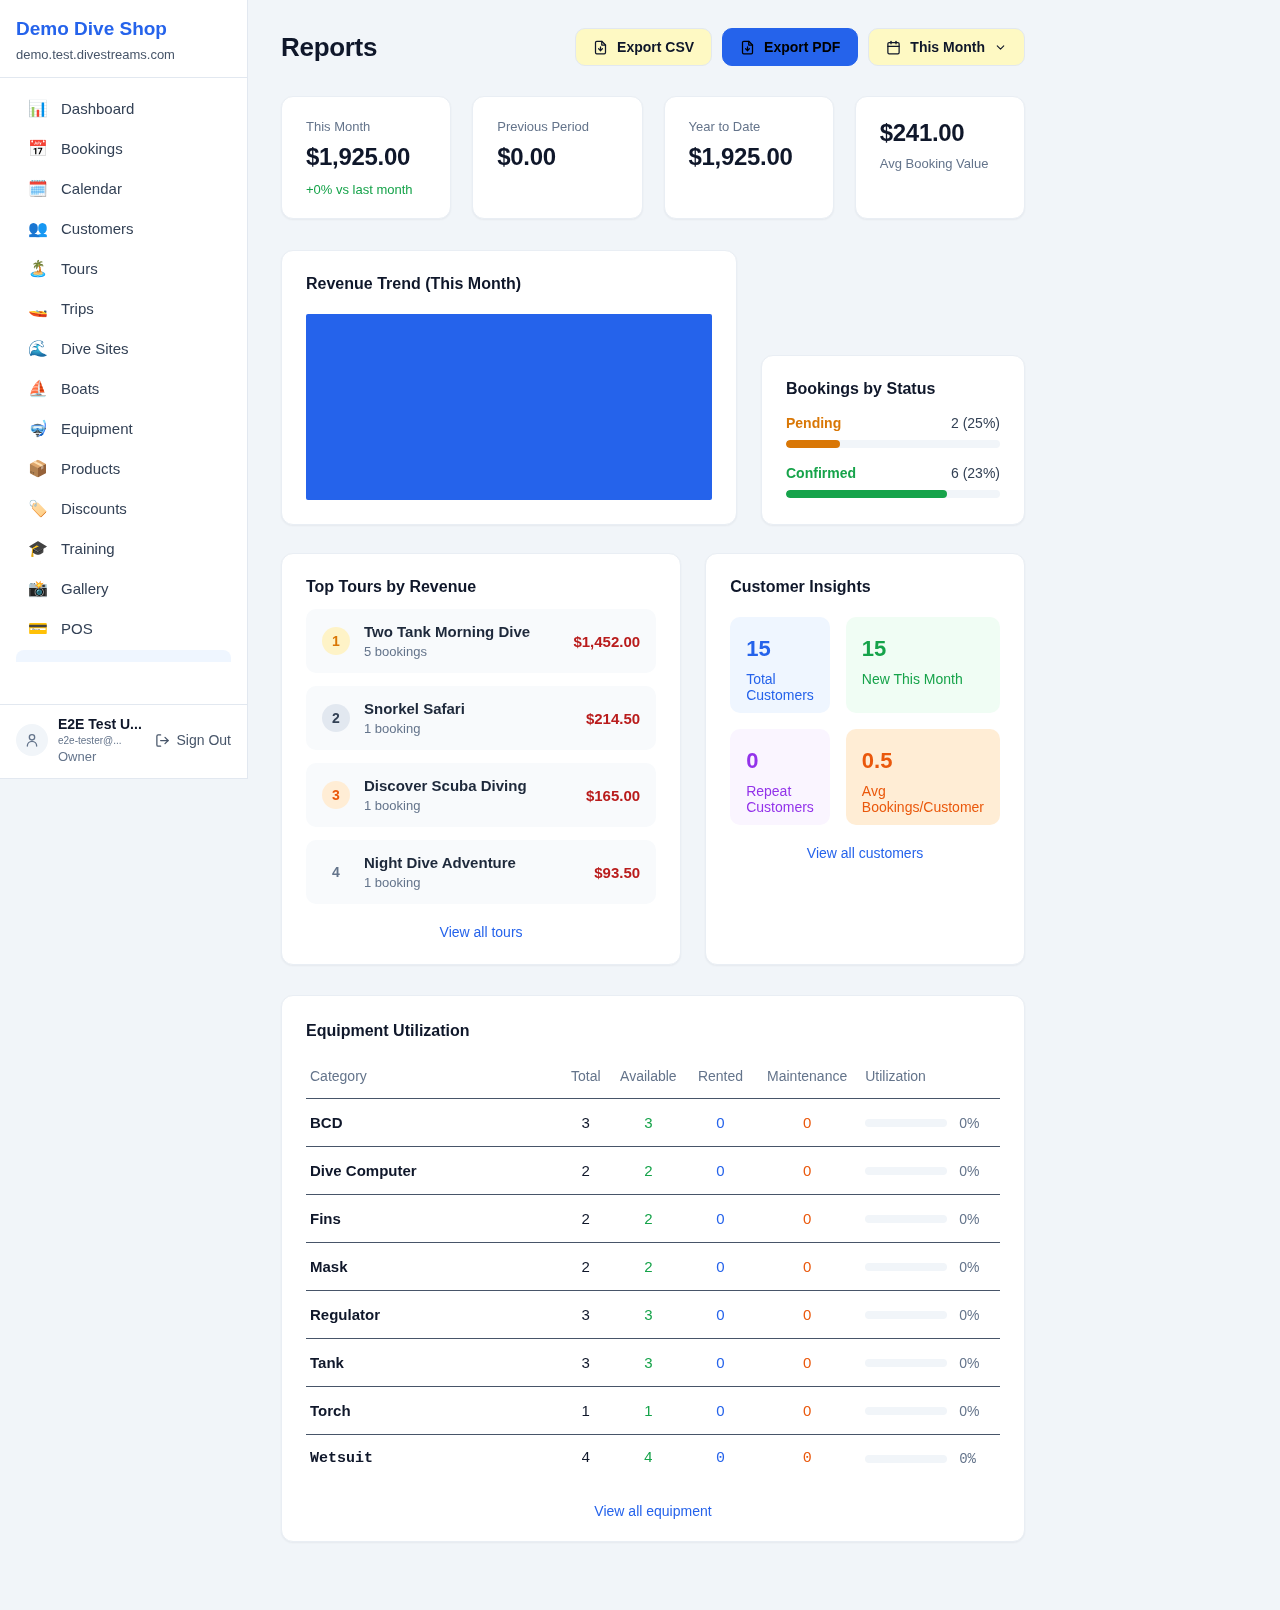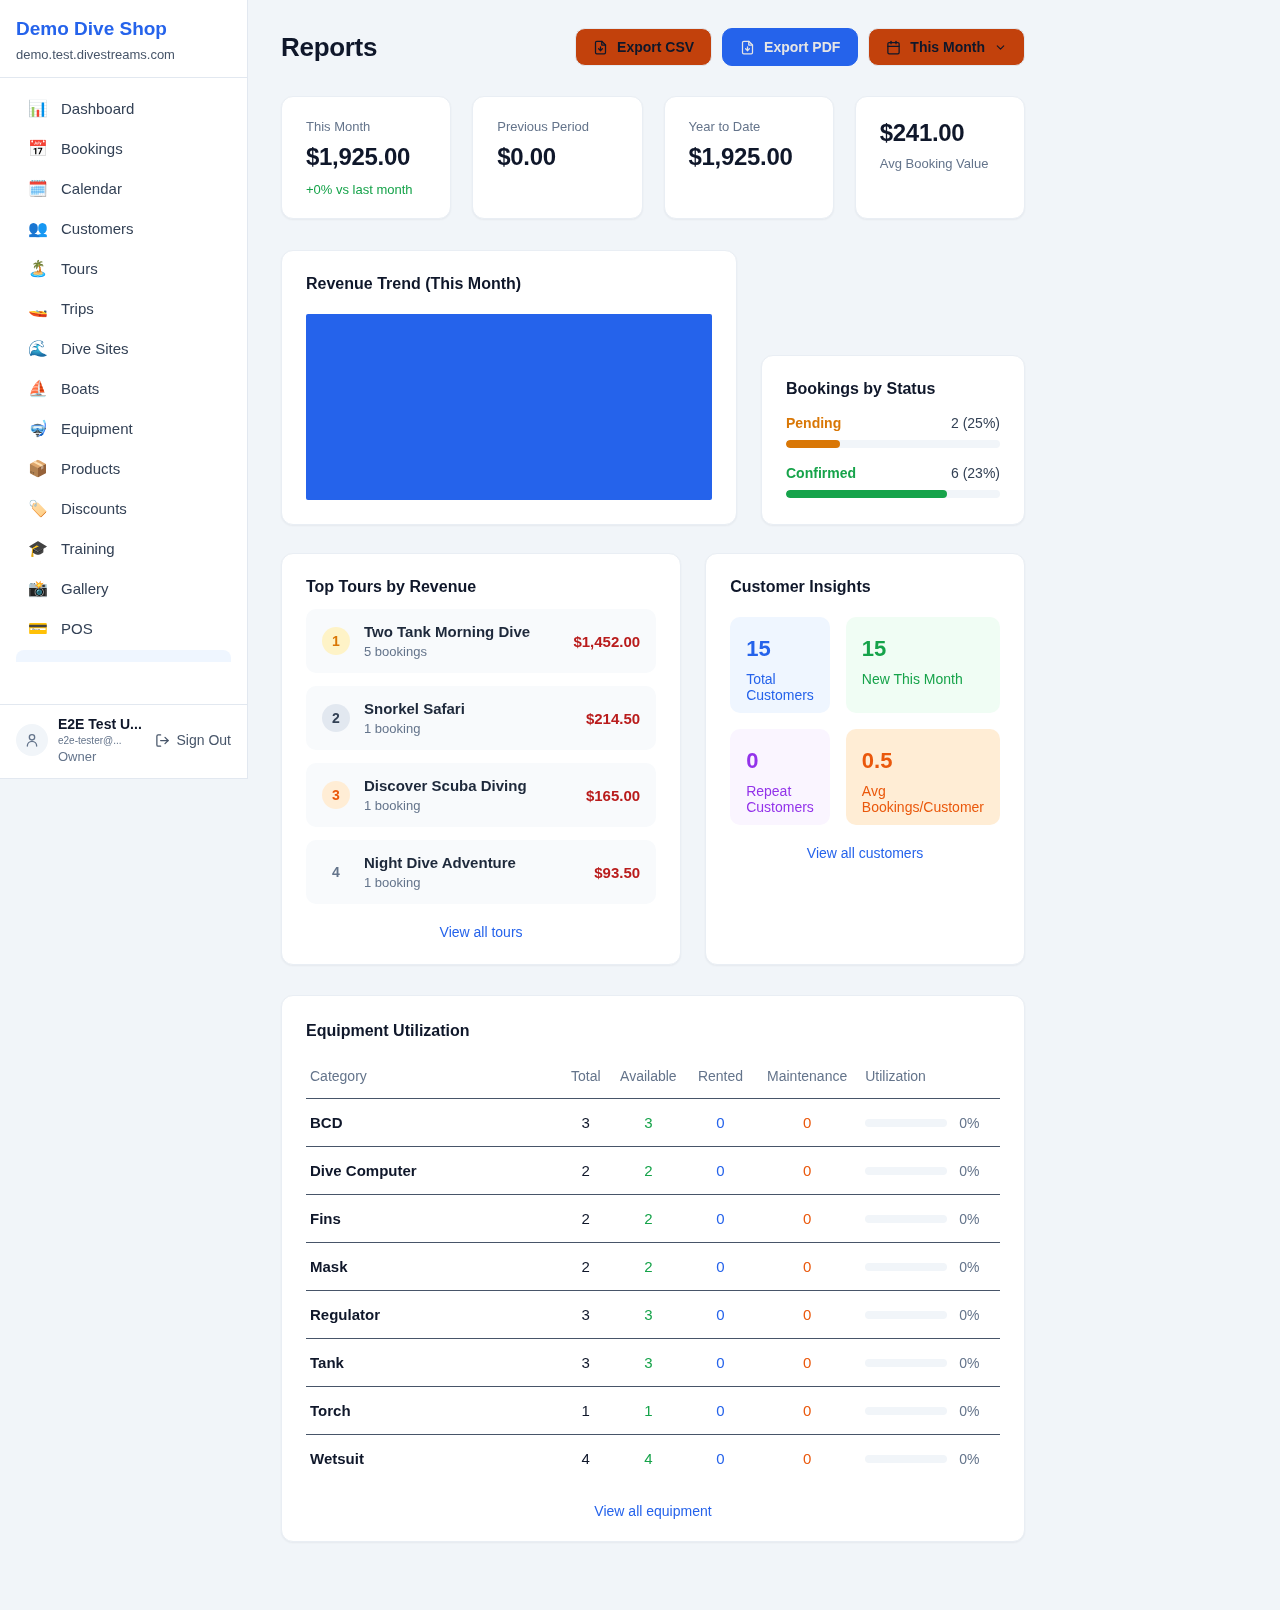--- a/index.html
+++ b/index.html
@@ -26,23 +26,23 @@
   .user-role { font-size:13px; color:#64748b; margin-top:3px; }
   .signout { margin-left:auto; align-self:center; display:flex; align-items:center; gap:7px;
              color:#475569; font-size:14px; cursor:pointer; white-space:nowrap; }
 
   
   .main { margin-left:248px; padding:28px 67px 40px 33px; }
   .page-head { display:flex; align-items:center; }
   .page-title { font-size:26px; font-weight:bold; letter-spacing:-0.3px; }
   .head-actions { margin-left:auto; display:flex; gap:10px; }
   .btn { display:inline-flex; align-items:center; gap:9px; height:38px; padding:0 17px;
-         border-radius:10px; font-size:14px; font-weight:bold; background:#c2410c;
+         border-radius:10px; font-size:14px; font-weight:bold; background:#fef9c3;
          border:1px solid #e2e8f0; color:#0f172a; cursor:pointer; font-family:inherit; }
-  .btn-primary { background:#2563eb; border-color:#2563eb; color:#e5e5e5; }
+  .btn-primary { background:#2563eb; border-color:#2563eb; color:#000000; }
   .btn svg { display:block; }
 
   .card { background:#fff; border:1px solid #e9eef4; border-radius:12px;
           box-shadow:0 1px 2px rgba(15,23,42,.05); }
 
   .stats-row { display:grid; grid-template-columns:repeat(4,1fr); gap:21px; margin-top:30px; }
   .stat { padding:22px 24px; height:123px; }
   .stat-label { font-size:13px; color:#64748b; }
   .stat-value { font-size:24px; font-weight:bold; margin-top:9px; letter-spacing:-0.3px; }
   .stat-delta { font-size:13px; color:#16a34a; margin-top:11px; }
@@ -89,21 +89,21 @@
   .tile-orange { background:#ffedd5; color:#ea580c; }
 
   .card-equip { margin-top:30px; padding:26px 24px 22px; }
   .equip-table { width:100%; border-collapse:collapse; margin-top:18px; }
   .equip-table th { font-size:14px; font-weight:normal; color:#64748b; text-align:center;
                     padding:10px 4px 14px; border-bottom:1px solid #475569; }
   .equip-table th:first-child { text-align:left; width:37%; }
   .equip-table th:last-child { text-align:left; width:20%; }
   .equip-table td { font-size:15px; text-align:center; padding:0 4px; height:48px;
                     border-bottom:1px solid #475569; }
-  .equip-table tr:last-child td { border-bottom:none; }
+  .equip-table tr:last-child td { border-bottom:none;font-family:Liberation Mono, monospace; }
   .equip-table td:first-child { text-align:left; font-weight:bold; }
   .td-avail { color:#16a34a; } .td-rent { color:#2563eb; } .td-maint { color:#ea580c; }
   .util-cell { display:flex; align-items:center; gap:12px; }
   .util-track { width:82px; height:8px; background:#f1f5f9; border-radius:4px; overflow:hidden; }
   .util-fill { height:100%; background:#2563eb; border-radius:4px; }
   .util-text { font-size:14px; color:#64748b; }
 </style>
 </head>
 <body>
 

